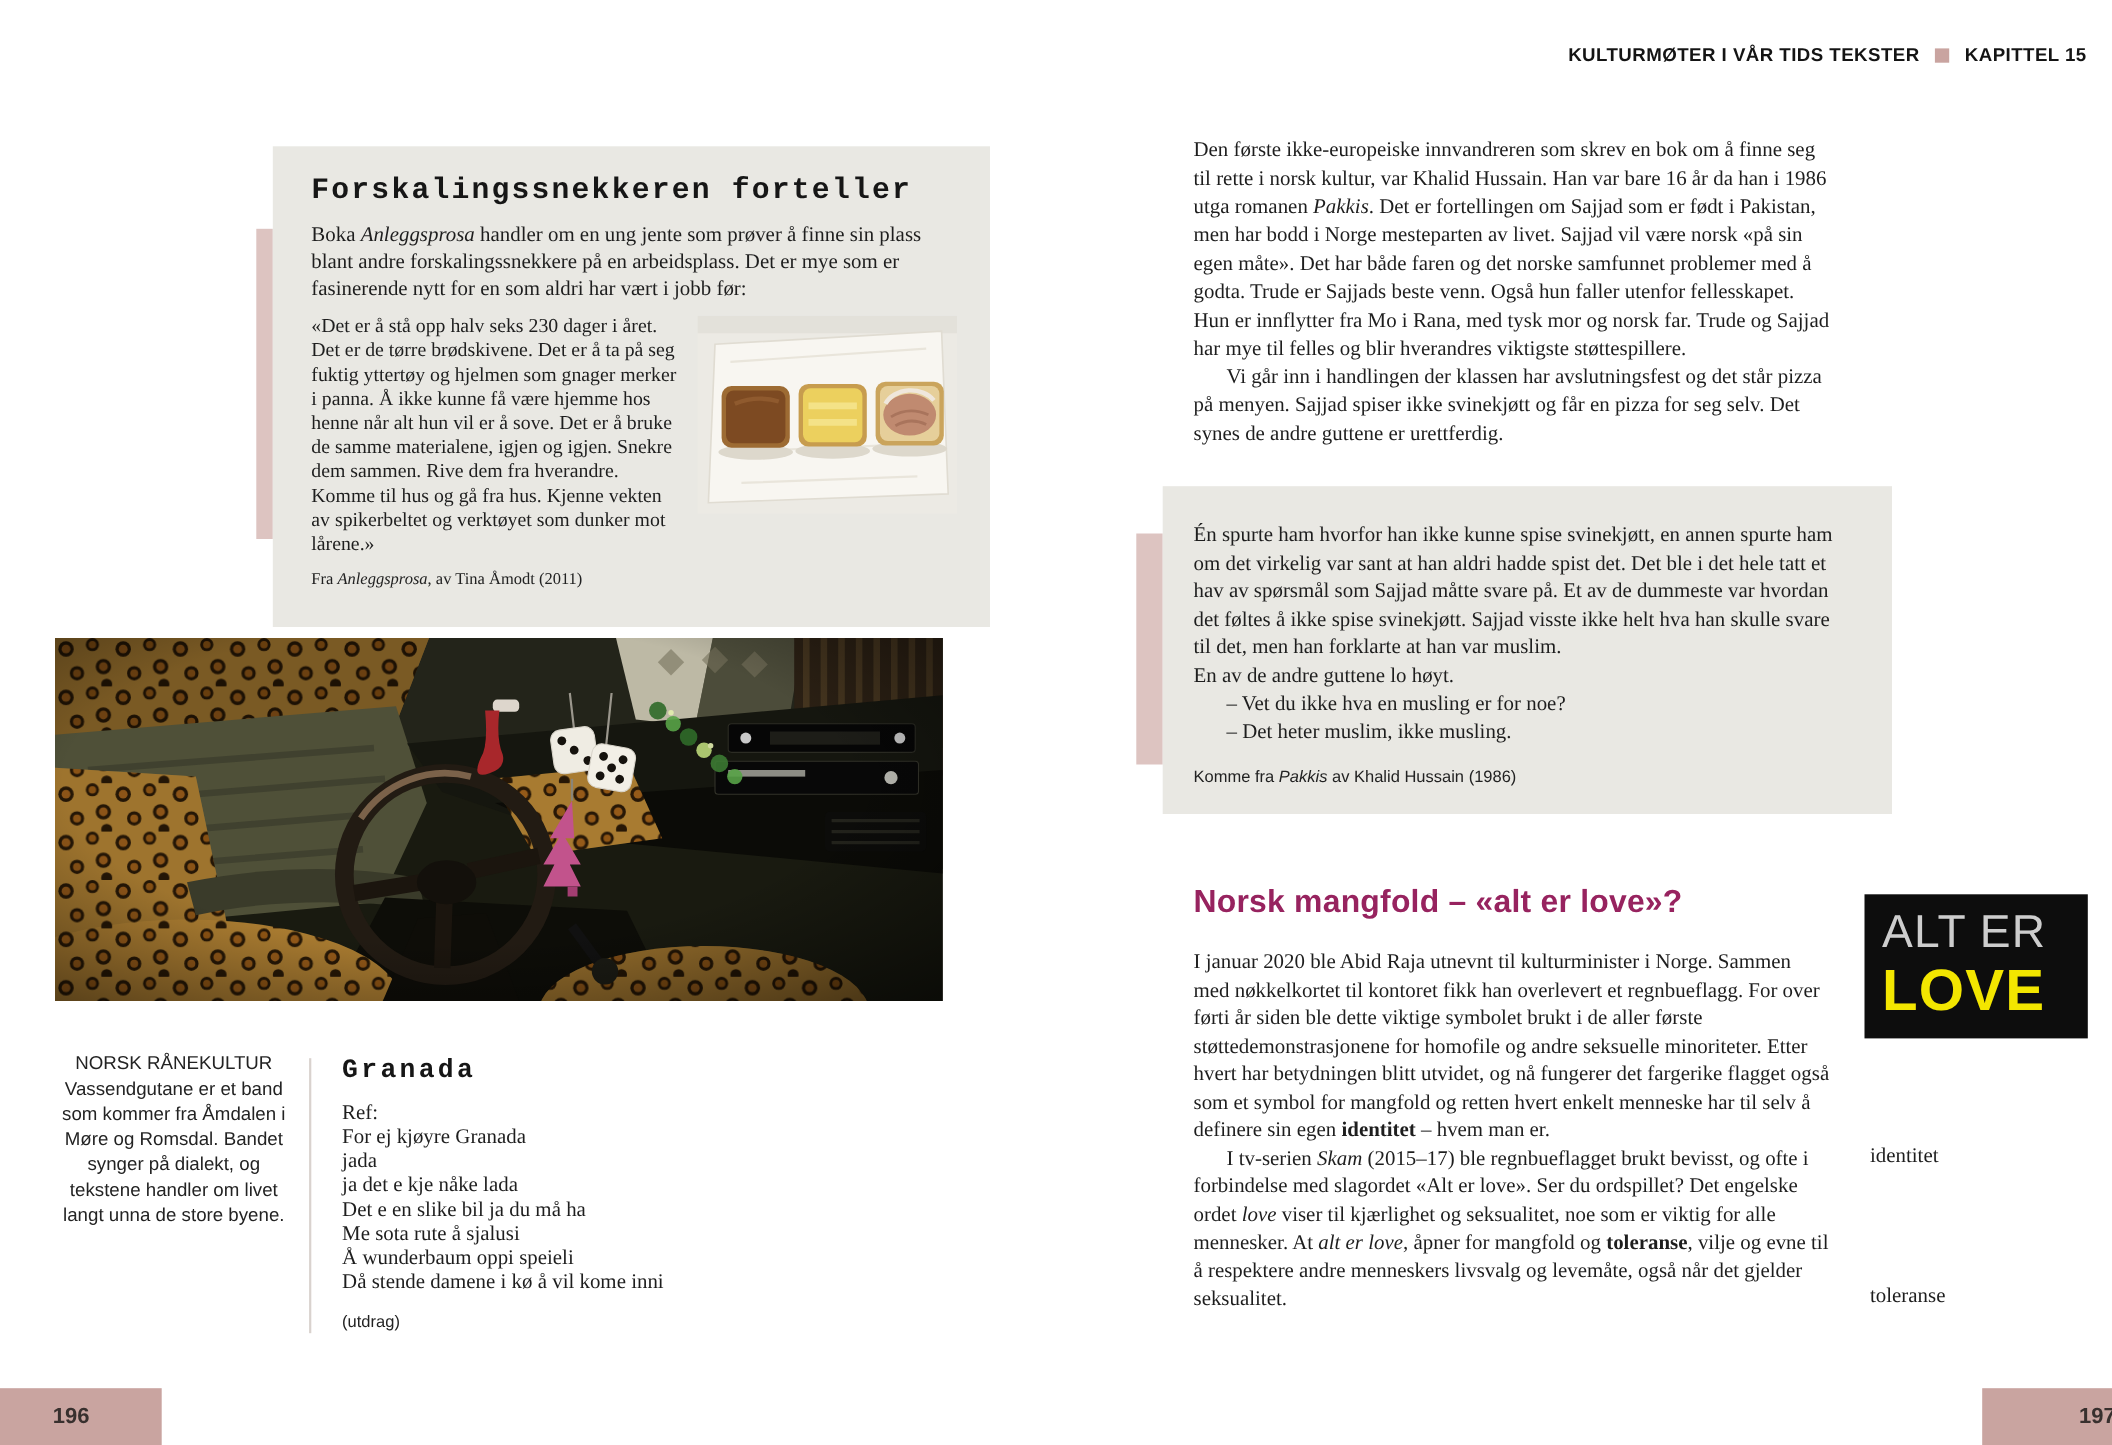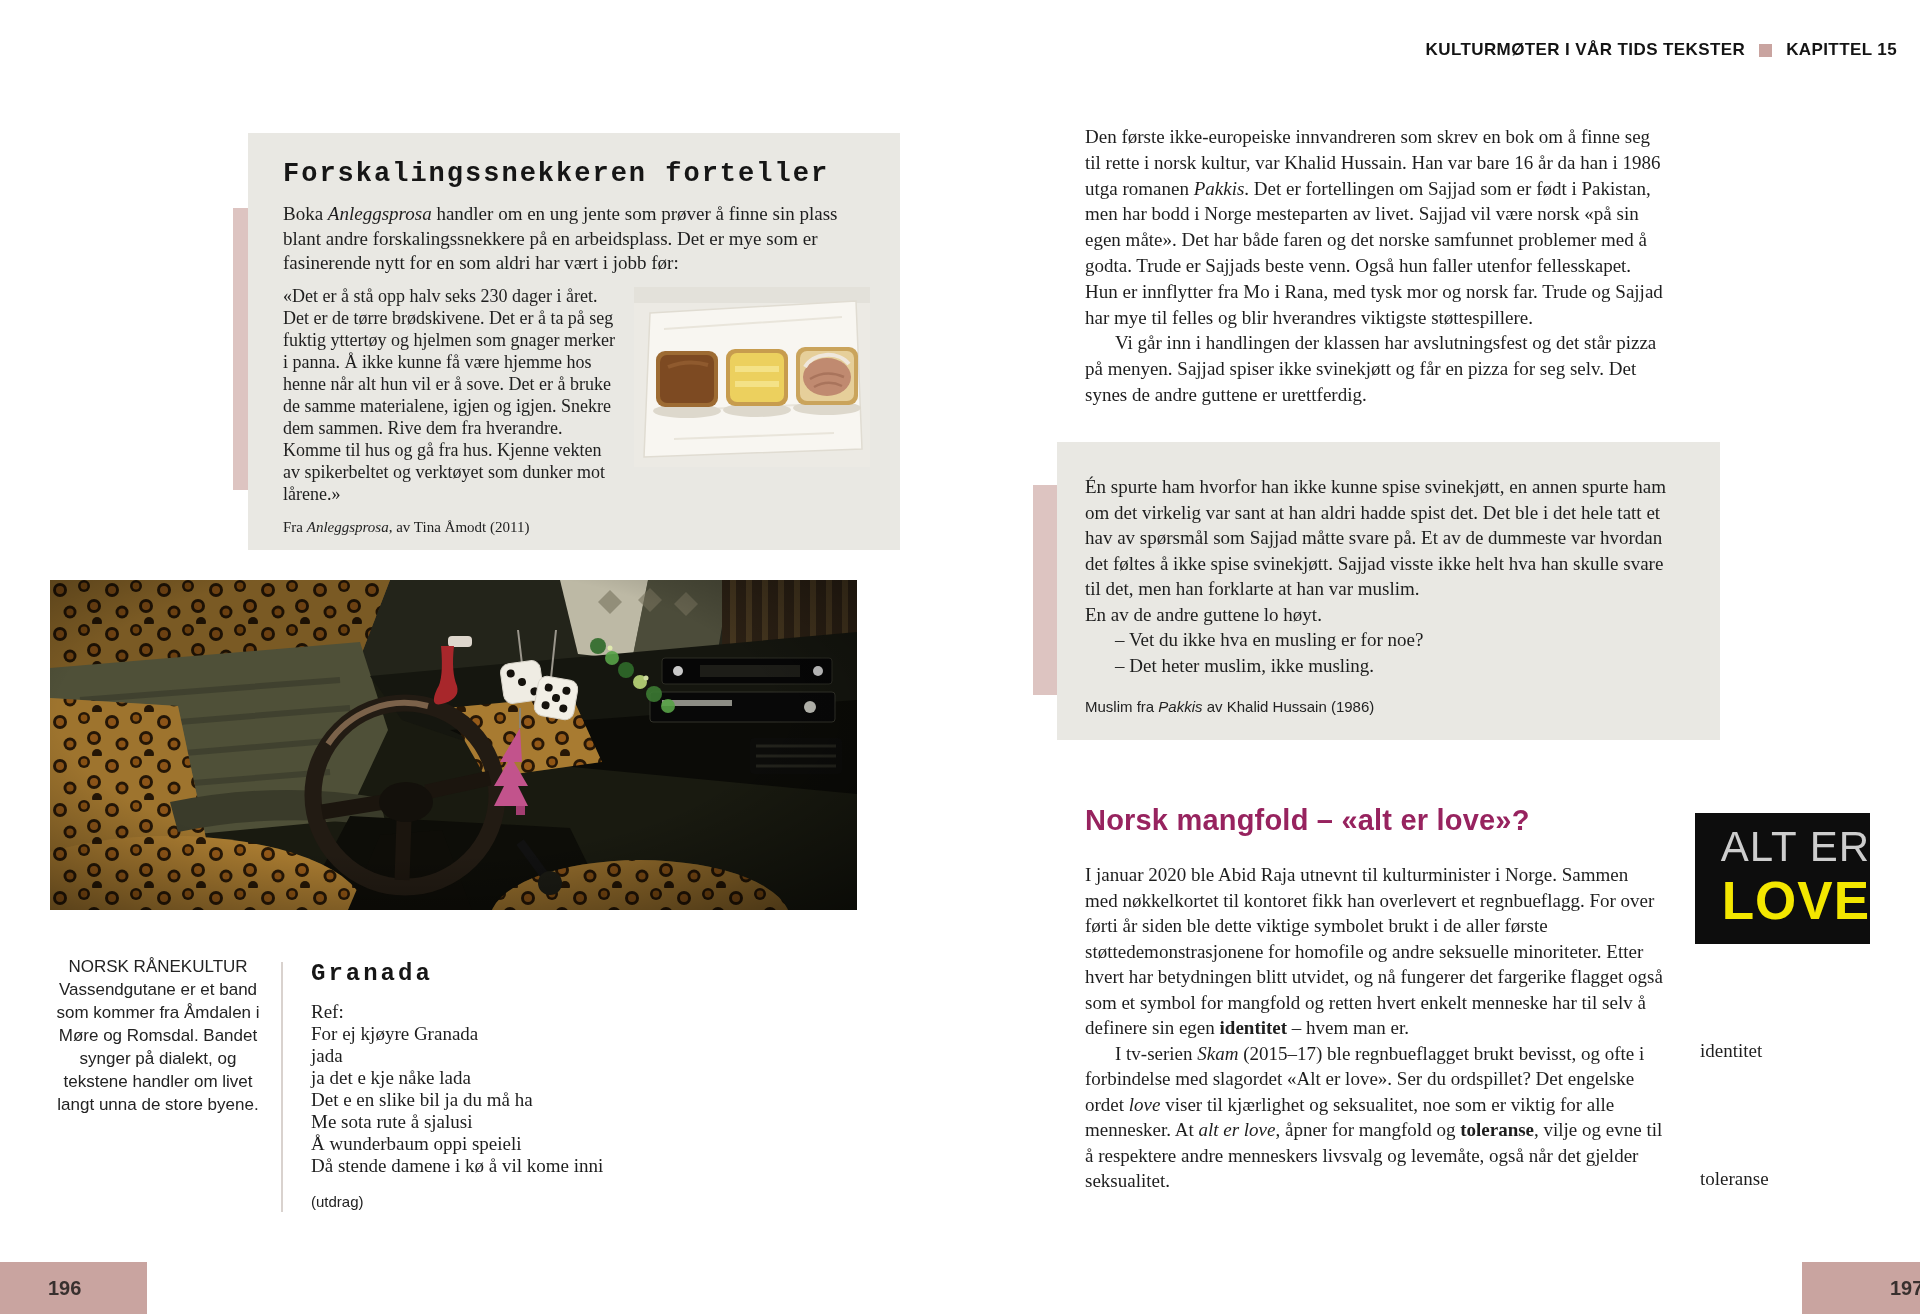--- a/index.html
+++ b/index.html
@@ -24,21 +24,21 @@
     font-family:"Liberation Sans",sans-serif;font-weight:bold;font-size:17px;
     letter-spacing:.4px;color:#141414;
   }
   .running-header .sq{width:13px;height:13px;background:var(--accent-pink);}
 
   
   .stripe{position:absolute;background:var(--stripe-pink);}
   .stripe-left{left:233px;top:208px;width:15px;height:282px;}
   .excerpt-box{
     position:absolute;left:248px;top:133px;width:652px;background:var(--box-gray);
-    padding:26px 30px 14px 35px;
+    padding:26px 30px 34px 35px;
   }
   .tw-title{
     font-family:"Liberation Mono",monospace;font-weight:bold;font-size:27px;
     letter-spacing:2px;margin:0 0 13px;color:#161616;white-space:nowrap;
   }
   .excerpt-intro{font-size:19px;line-height:24.5px;margin:0 0 9px;}
   .sandwich-fig{float:right;width:236px;height:180px;margin:2px 0 8px 16px;}
   .excerpt-quote{font-size:18px;line-height:22px;margin:0;}
   .box-attr{
     font-family:Liberation Serif, serif;font-size:15px;color:#222;
@@ -97,22 +97,22 @@
   }
   .section-text{position:absolute;left:1085px;top:862px;width:578px;font-size:19px;line-height:25.5px;}
   .section-text p{margin:0;}
 
   .margin-note{position:absolute;left:1700px;font-size:19px;color:#1e1e1e;}
   .mn-1{top:1040px;}
   .mn-2{top:1168px;}
 
   
   .alt-er-love{
-    position:absolute;left:1695px;top:813px;width:175px;height:131px;background:#0d0d0d;
-    padding:13px 0 0 16px;font-family:"Liberation Sans",sans-serif;line-height:1;text-align:right;
+    position:absolute;left:1695px;top:813px;width:203px;height:131px;background:#0d0d0d;
+    padding:13px 0 0 16px;font-family:"Liberation Sans",sans-serif;line-height:1;
   }
   .alt-er-love .l1{font-size:42px;color:#cdcdcd;letter-spacing:1px;font-weight:400;}
   .alt-er-love .l2{font-size:53px;color:var(--logo-yellow);font-weight:bold;letter-spacing:1px;margin-top:6px;}
 </style>
 </head>
 <body>
 
 <div class="running-header">
   <span>KULTURMØTER I VÅR TIDS TEKSTER</span>
   <span class="sq"></span>
@@ -293,21 +293,21 @@
   <p class="p-indent">Vi går inn i handlingen der klassen har avslutningsfest og det står pizza på menyen. Sajjad spiser ikke svinekjøtt og får en pizza for seg selv. Det synes de andre guttene er urettferdig.</p>
 </div>
 
 <div class="stripe stripe-right"></div>
 
 <section class="quote-box">
   <p class="qb-body">Én spurte ham hvorfor han ikke kunne spise svinekjøtt, en annen spurte ham om det virkelig var sant at han aldri hadde spist det. Det ble i det hele tatt et hav av spørsmål som Sajjad måtte svare på. Et av de dummeste var hvordan det føltes å ikke spise svinekjøtt. Sajjad visste ikke helt hva han skulle svare til det, men han forklarte at han var muslim.</p>
   <p class="qb-line">En av de andre guttene lo høyt.</p>
   <p class="qb-line ind">– Vet du ikke hva en musling er for noe?</p>
   <p class="qb-line ind">– Det heter muslim, ikke musling.</p>
-  <p class="qb-attr"><span>Muslim fra </span><span class="seg-i">Pakkis</span><span> av Khalid Hussain (1986)</span></p>
+  <p class="qb-attr"><span>Komme fra </span><span class="seg-i">Pakkis</span><span> av Khalid Hussain (1986)</span></p>
 </section>
 
 <h1 class="section-heading">Norsk mangfold – «alt er love»?</h1>
 
 <div class="section-text">
   <p><span>I januar 2020 ble Abid Raja utnevnt til kulturminister i Norge. Sammen med nøkkelkortet til kontoret fikk han overlevert et regnbueflagg. For over førti år siden ble dette viktige symbolet brukt i de aller første støttedemonstrasjonene for homofile og andre seksuelle minoriteter. Etter hvert har betydningen blitt utvidet, og nå fungerer det fargerike flagget også som et symbol for mangfold og retten hvert enkelt menneske har til selv å definere sin egen </span><span class="seg-b">identitet</span><span> – hvem man er.</span></p>
   <p class="p-indent"><span>I tv-serien </span><span class="seg-i">Skam</span><span> (2015–17) ble regnbueflagget brukt bevisst, og ofte i forbindelse med slagordet «Alt er love». Ser du ordspillet? Det engelske ordet </span><span class="seg-i">love</span><span> viser til kjærlighet og seksualitet, noe som er viktig for alle mennesker. At </span><span class="seg-i">alt er love</span><span>, åpner for mangfold og </span><span class="seg-b">toleranse</span><span>, vilje og evne til å respektere andre menneskers livsvalg og levemåte, også når det gjelder seksualitet.</span></p>
 </div>
 
 <div class="margin-note mn-1">identitet</div>

